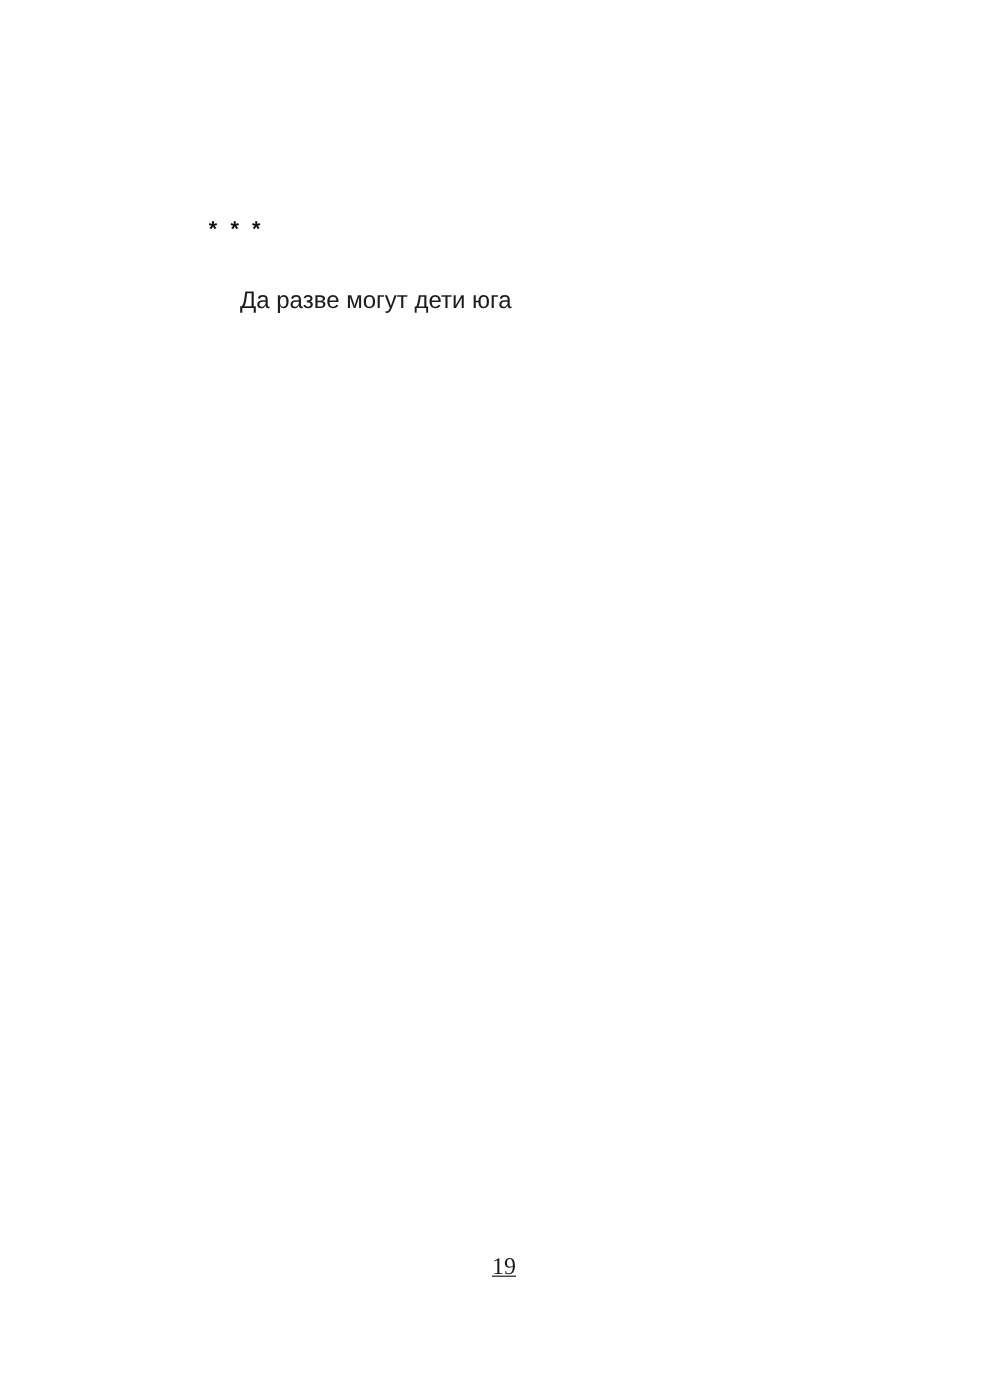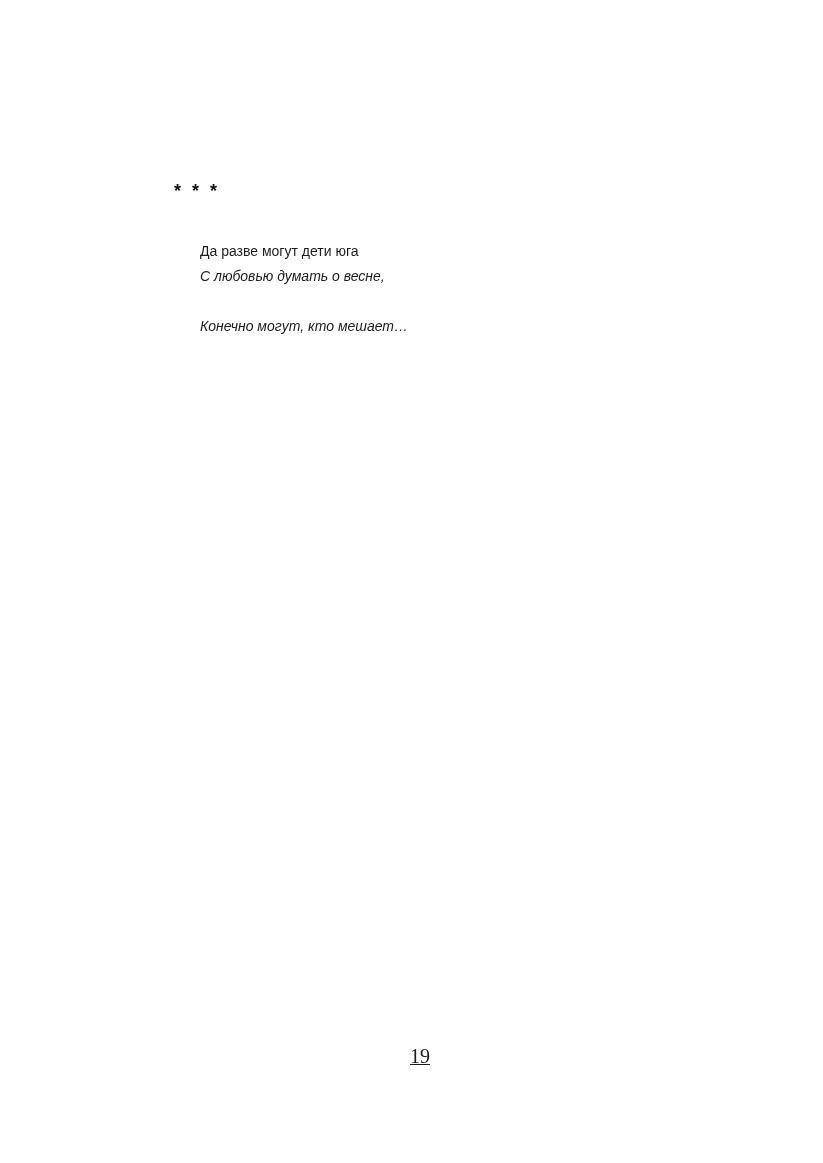--- a/index.html
+++ b/index.html
@@ -29,21 +29,21 @@
     font-size: 18px;
     line-height: 20px;
     letter-spacing: 3px;
     color: #111111;
     white-space: pre;
   }
   .poem {
     position: absolute;
     left: 200px;
     top: 239px;
-    font-size: 14px;
+    font-size: 20px;
     line-height: 25px;
     color: #1c1c1c;
   }
   .stanza + .stanza {
     margin-top: 25px;
   }
   .poem-line {
     white-space: pre;
   }
   .poem-line.italic {
@@ -72,24 +72,20 @@
 </head>
 <body>
 
 <div class="book-page">
 
   <div class="section-marker">* * *</div>
 
   <div class="poem" id="poem">
       <div class="stanza">
         <div class="poem-line regular">Да разве могут дети юга</div>
-        <div class="poem-line italic">С любовью думать о весне,</div>
-      </div>
-      <div class="stanza">
-        <div class="poem-line italic">Конечно могут, кто мешает…</div>
       </div>
     </div>
 
   <div class="page-footer">
     <span class="page-number">19</span>
   </div>
 
 </div>
 
 </body></html>

